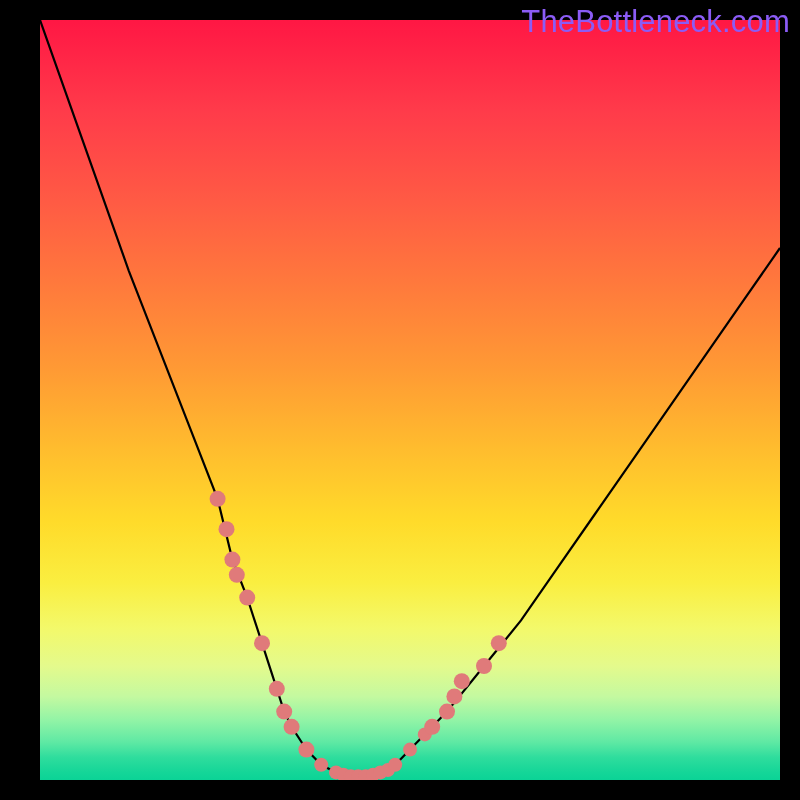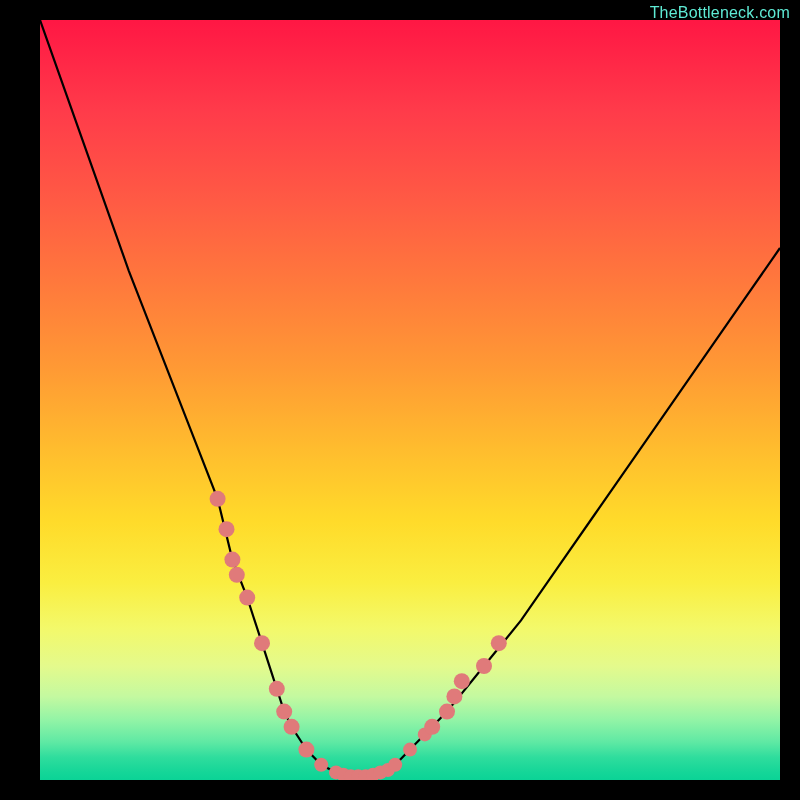--- a/index.html
+++ b/index.html
@@ -45,22 +45,22 @@
     position: absolute;
     left: 0;
     top: 0;
     width: 740px;
     height: 760px;
   }
   .watermark {
     position: absolute;
     top: 4px;
     right: 10px;
-    color: #5eead4;
-    font-size: 16px;
+    color: #8b5cf6;
+    font-size: 31px;
     font-weight: 400;
     letter-spacing: 0.2px;
   }
 </style>
 </head>
 <body>
 
 <div class="frame">
 
   <div class="plot">

